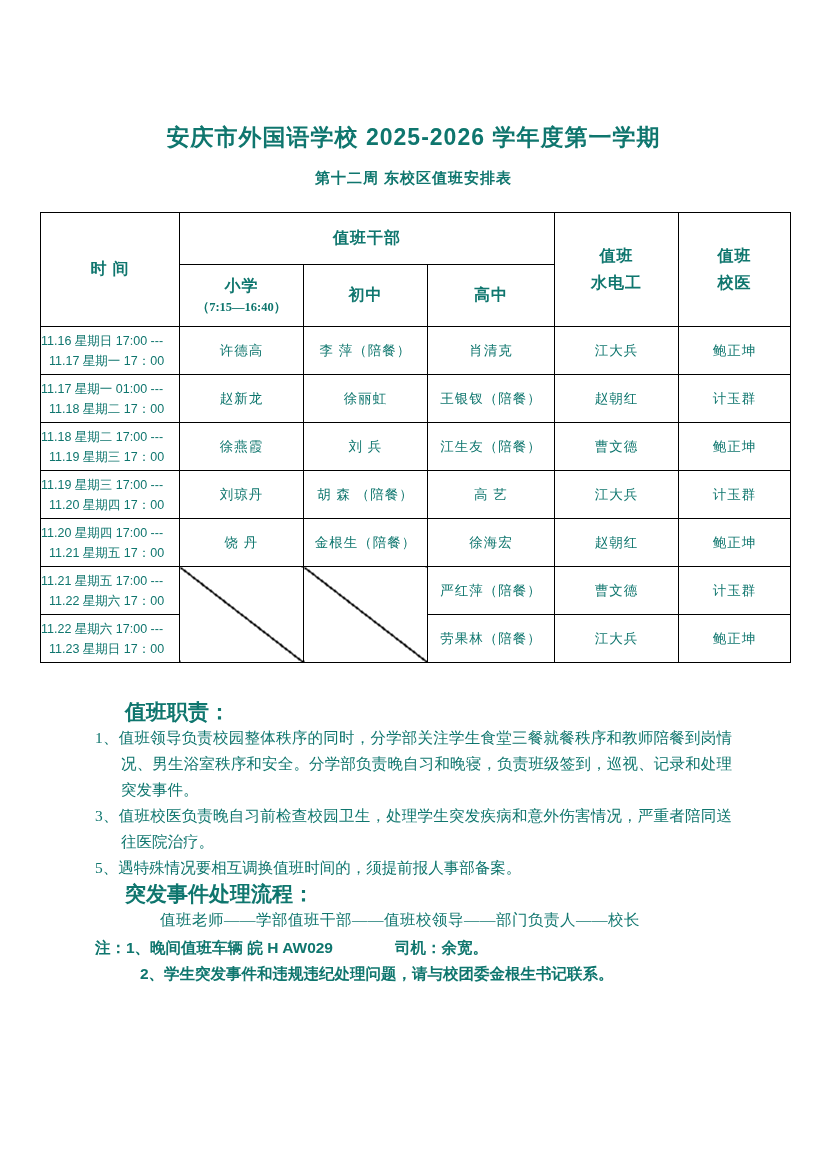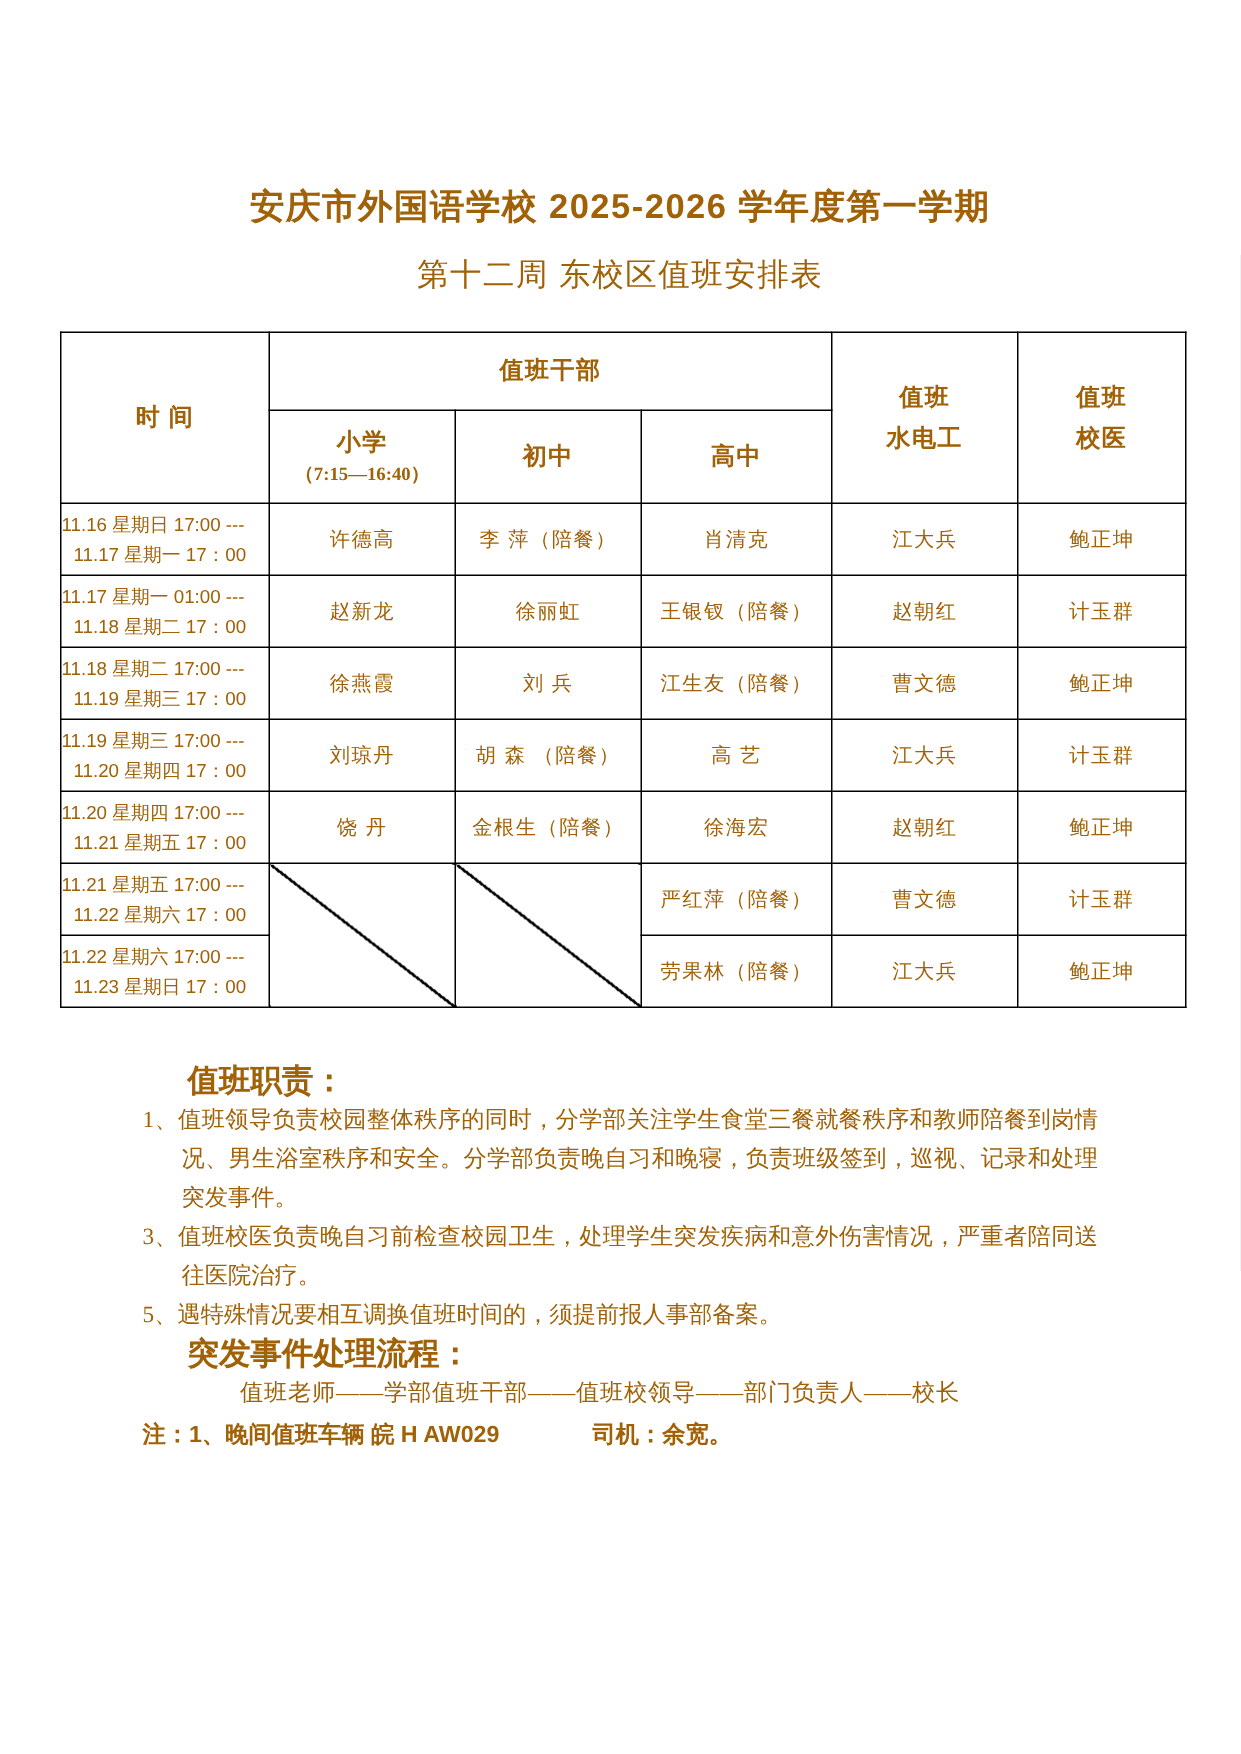--- a/index.html
+++ b/index.html
@@ -3,36 +3,36 @@
 <meta charset="utf-8">
 <style>
   * { margin: 0; padding: 0; box-sizing: border-box; }
   html, body { background: #e8e8e8; }
   .page {
     position: relative;
     width: 827px;
     height: 1169px;
     margin: 0 auto;
     background: #ffffff;
-    color: #a16207;
+    color: #0f766e;
     font-family: "Liberation Sans", sans-serif;
     overflow: hidden;
   }
   .title1 {
     margin-top: 122px;
     text-align: center;
     font-size: 23px;
     font-weight: bold;
     letter-spacing: 1px;
   }
   .title2 {
     margin-top: 16px;
     text-align: center;
-    font-size: 21px;
-    font-weight: normal;
+    font-size: 15px;
+    font-weight: bold;
     letter-spacing: 1px;
   }
   table.duty {
     margin: 24px 0 0 40px;
     width: 750px;
     border-collapse: collapse;
     table-layout: fixed;
   }
   table.duty th, table.duty td {
     border: 1.5px solid #000;
@@ -241,15 +241,16 @@
   <div class="notes">
     <div class="sec-title">值班职责：</div>
     <ul class="duty-list">
       <li>1、值班领导负责校园整体秩序的同时，分学部关注学生食堂三餐就餐秩序和教师陪餐到岗情况、男生浴室秩序和安全。分学部负责晚自习和晚寝，负责班级签到，巡视、记录和处理突发事件。</li>
       <li>3、值班校医负责晚自习前检查校园卫生，处理学生突发疾病和意外伤害情况，严重者陪同送往医院治疗。</li>
       <li>5、遇特殊情况要相互调换值班时间的，须提前报人事部备案。</li>
     </ul>
     <div class="sec-title">突发事件处理流程：</div>
     <div class="flow-line">值班老师——学部值班干部——值班校领导——部门负责人——校长</div>
     <div class="note1">注：1、晚间值班车辆 皖 H AW029　　　　司机：余宽。</div>
+    <div class="note2">2、学生突发事件和违规违纪处理问题，请与校团委金根生书记联系。</div>
   </div>
 
 </div>
 
 </body></html>

